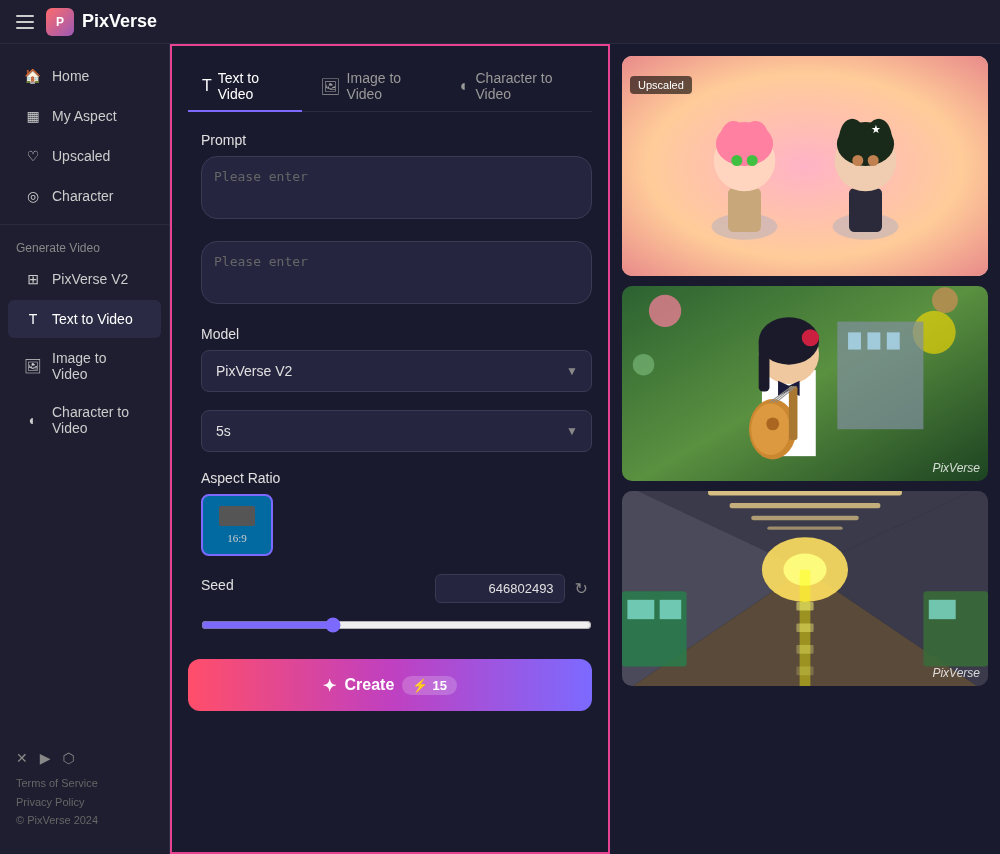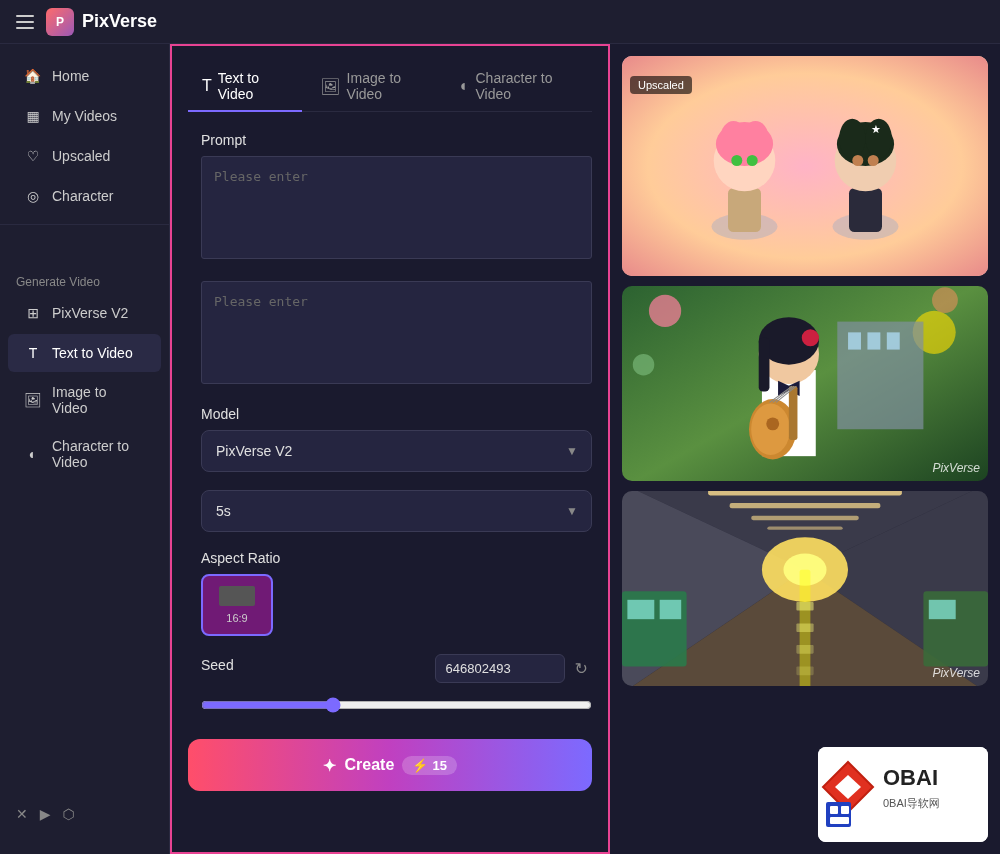--- a/index.html
+++ b/index.html
@@ -72,21 +72,21 @@
     .sidebar-item.active {
       background: #2a2a45;
       color: #fff;
     }
     .sidebar-item-icon {
       width: 18px; height: 18px; display: flex; align-items: center; justify-content: center;
       flex-shrink: 0;
     }
     .sidebar-divider { height: 1px; background: #2a2a40; margin: 8px 0; }
     .sidebar-generate-label {
-      font-size: 12px; color: #888; padding: 8px 16px 4px; margin-top: 34px;
+      font-size: 12px; color: #888; padding: 8px 16px 4px;
     }
     .sidebar-footer {
       margin-top: auto;
       padding: 12px 16px;
     }
     .sidebar-footer-social {
       display: flex; gap: 12px; margin-bottom: 8px;
     }
     .social-icon { font-size: 14px; color: #888; cursor: pointer; }
     .sidebar-footer-links { font-size: 11px; color: #666; line-height: 1.7; }
@@ -135,26 +135,26 @@
 
     
     .field-label {
       font-size: 14px; font-weight: 500; color: #e0e0e0; margin-bottom: 8px;
     }
     .field-group { margin-bottom: 18px; margin-left: 13px; }
     .textarea-input {
       width: 100%;
       background: #252540;
       border: 1px solid #3a3a55;
-      border-radius: 3px;
+      border-radius: 16px;
       color: #888;
       font-size: 13px;
       padding: 12px;
       resize: none;
-      height: 103px;
+      height: 63px;
       outline: none;
     }
     .textarea-input::placeholder { color: #666; }
     .select-wrapper {
       position: relative;
     }
     .select-input {
       width: 100%;
       background: #252540;
       border: 1px solid #3a3a55;
@@ -186,31 +186,32 @@
       color: #ccc;
       min-width: 60px;
     }
     .aspect-ratio-btn .ratio-preview {
       width: 36px; height: 20px;
       background: #555;
       border-radius: 2px;
     }
     .aspect-ratio-btn.active {
       border-color: #7c6aff;
-      background: #701a75;
+      background: #0369a1;
+      font-family: Liberation Serif, serif;
     }
 
     
     .seed-row {
       display: flex; align-items: center; justify-content: space-between; margin-bottom: 10px;
     }
     .seed-input-box {
       background: #252540; border: 1px solid #3a3a55; border-radius: 6px;
       color: #e0e0e0; font-size: 13px; padding: 6px 10px;
-      width: 130px; outline: none; text-align: left;
+      width: 130px; outline: none; text-align: right;
     }
     .seed-refresh {
       background: none; border: none; color: #888; font-size: 16px;
       cursor: pointer; padding: 4px;
     }
 
     
     .slider-container { padding: 4px 0; }
     input[type=range] {
       width: 100%;
@@ -294,21 +295,21 @@
 
 <div class="main-layout">
 
   <div class="sidebar">
     <div class="sidebar-item">
       <span class="sidebar-item-icon">🏠</span>
       <span>Home</span>
     </div>
     <div class="sidebar-item">
       <span class="sidebar-item-icon">▦</span>
-      <span>My Videos</span>
+      <span>My Aspect</span>
     </div>
     <div class="sidebar-item">
       <span class="sidebar-item-icon">♡</span>
       <span>Upscaled</span>
     </div>
     <div class="sidebar-item">
       <span class="sidebar-item-icon">◎</span>
       <span>Character</span>
     </div>
 
@@ -331,20 +332,25 @@
     <div class="sidebar-item">
       <span class="sidebar-item-icon">◐</span>
       <span>Character to Video</span>
     </div>
 
     <div class="sidebar-footer">
       <div class="sidebar-footer-social">
         <span class="social-icon">✕</span>
         <span class="social-icon">▶</span>
         <span class="social-icon">⬡</span>
+      </div>
+      <div class="sidebar-footer-links">
+        <a>Terms of Service</a>
+        <a>Privacy Policy</a>
+        <span>© PixVerse 2024</span>
       </div>
     </div>
   </div>
 
   <div class="content-area">
 
     <div class="form-panel">
 
       <div class="tabs">
         <div class="tab active">
@@ -552,35 +558,17 @@
           <rect x="165" y="80" width="10" height="115" fill="#ffff00" opacity="0.4" rx="2"></rect>
 
           <rect x="162" y="110" width="16" height="8" fill="#ffff80" opacity="0.5" rx="1"></rect>
           <rect x="162" y="130" width="16" height="8" fill="#ffff80" opacity="0.4" rx="1"></rect>
           <rect x="162" y="150" width="16" height="8" fill="#ffff80" opacity="0.3" rx="1"></rect>
           <rect x="162" y="170" width="16" height="8" fill="#ffff80" opacity="0.2" rx="1"></rect>
         </svg>
         <div class="gallery-watermark" style="position:absolute;bottom:6px;right:8px;color:rgba(255,255,255,0.8);font-size:12px;font-style:italic;">PixVerse</div>
       </div>
 
-      <div style="position:absolute;bottom:12px;right:12px;background:#fff;border-radius:8px;width:170px;height:95px;display:flex;align-items:center;justify-content:center;flex-direction:column;overflow:hidden;">
-        <svg viewBox="0 0 170 95" width="170" height="95" xmlns="http://www.w3.org/2000/svg">
-          <rect width="170" height="95" fill="#ffffff"></rect>
-
-          <polygon points="30,15 55,40 30,65 5,40" fill="#e03020"></polygon>
-          <polygon points="30,15 55,40 30,65 5,40" fill="none" stroke="#c02010" stroke-width="2"></polygon>
-
-          <polygon points="30,28 43,40 30,52 17,40" fill="#ffffff"></polygon>
-
-          <rect x="8" y="55" width="25" height="25" fill="#2040c0" rx="2"></rect>
-          <rect x="12" y="59" width="8" height="8" fill="#ffffff" rx="1"></rect>
-          <rect x="23" y="59" width="8" height="8" fill="#ffffff" rx="1"></rect>
-          <rect x="12" y="70" width="19" height="7" fill="#ffffff" rx="1"></rect>
-
-          <text x="65" y="38" fill="#222" font-size="22" font-weight="900" font-family="Arial Black, sans-serif">OBAI</text>
-          <text x="65" y="60" fill="#555" font-size="11" font-family="Arial, sans-serif">0BAI导软网</text>
-        </svg>
-      </div>
 
     </div>
 
   </div>
 </div>
 
 </body></html>

